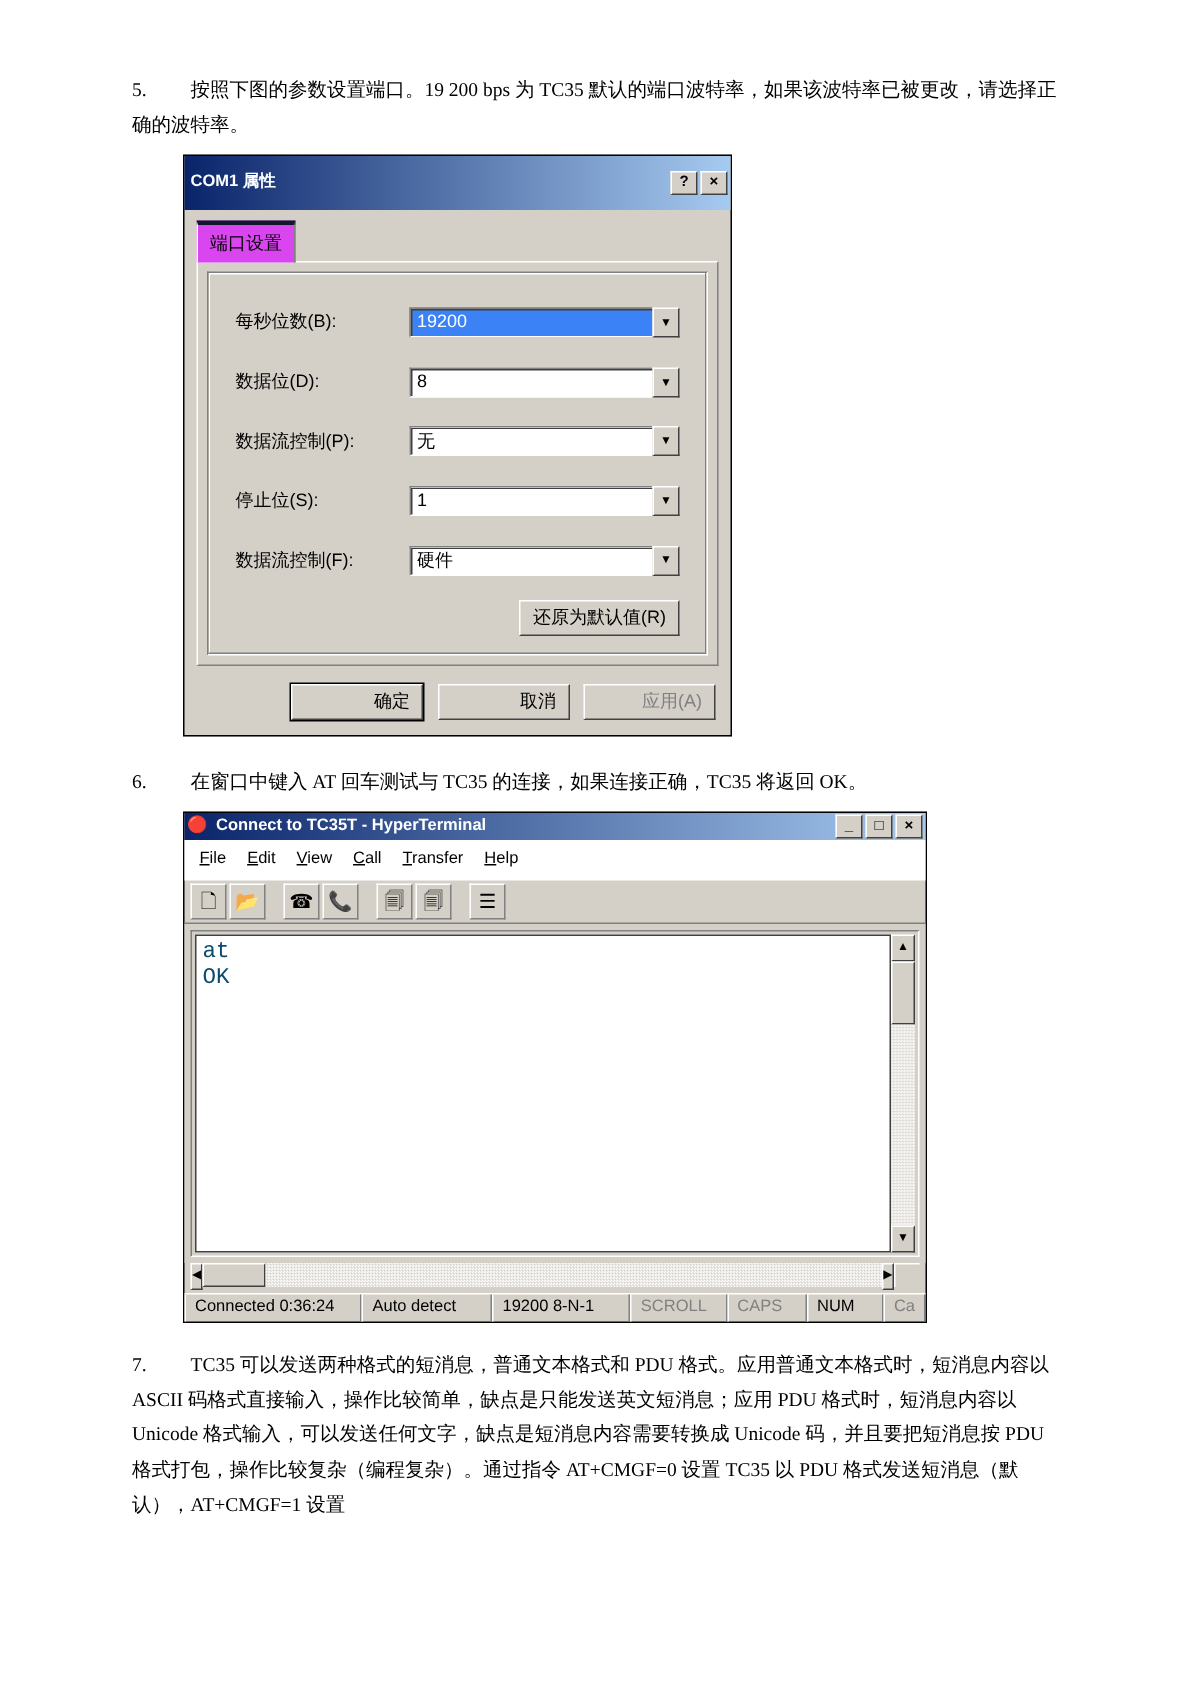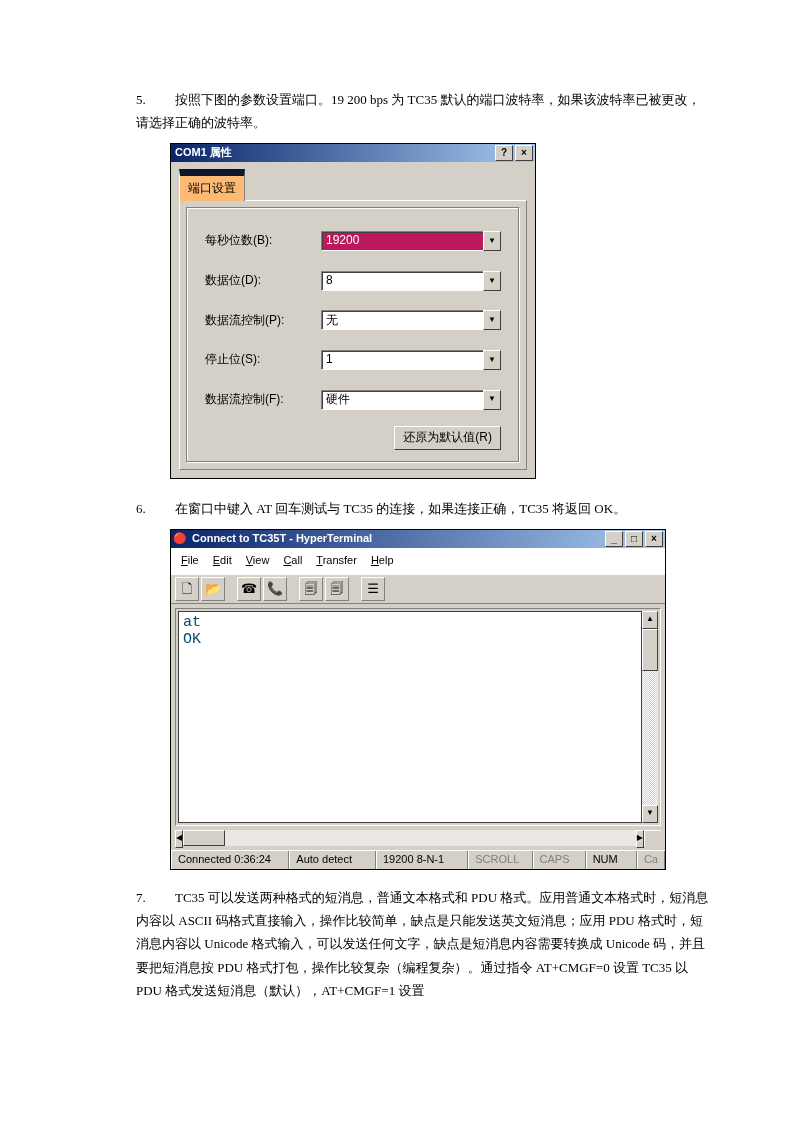--- a/index.html
+++ b/index.html
@@ -5,23 +5,22 @@
   body {
     margin: 0;
     padding: 0;
     background: #fff;
     font-family: "Songti SC", SimSun, serif;
     font-size: 13px;
     color: #000;
     width: 800px;
   }
   .page {
-    padding: 88px 88px 40px 88px;
+    padding: 48px 88px 40px 88px;
     line-height: 1.8;
-    margin-left: 48px;
   }
   .para {
     margin: 0 0 8px 0;
     text-align: left;
   }
   .indent-num {
     display: inline-block;
     width: 1.8em;
   }
   .gap {
@@ -32,21 +31,21 @@
   
   .dlg1 {
     width: 364px;
     margin: 4px 0 18px 34px;
     background: #d4d0c8;
     border: 1px solid #000;
     font-family: Tahoma, "Songti SC", SimSun, sans-serif;
     font-size: 12px;
   }
   .titlebar {
-    height: 18px;
+    height: 36px;
     background: linear-gradient(to right, #0a246a, #a6caf0);
     color: #fff;
     display: flex;
     align-items: center;
     padding: 0 2px;
   }
   .titlebar .title-text {
     flex: 1;
     font-weight: bold;
     font-size: 11px;
@@ -68,22 +67,22 @@
     font-weight: bold;
     font-size: 10px;
     line-height: 1;
   }
   .tabstrip {
     padding: 6px 8px 0 8px;
   }
   .tab {
     display: inline-block;
     padding: 2px 8px;
-    background: #fdba74;
-    border-top: 7px solid #0f172a;
+    background: #d946ef;
+    border-top: 3px solid #0f172a;
     border-left: 1px solid #fff;
     border-right: 1px solid #808080;
     position: relative;
     top: 1px;
     font-size: 12px;
   }
   .tab-body {
     margin: 0 8px 8px 8px;
     border-top: 1px solid #fff;
     border-left: 1px solid #fff;
@@ -122,21 +121,21 @@
     border-right: none;
     border-bottom: 1px solid #fff;
     box-shadow: inset 1px 1px 0 #404040;
     background: #fff;
     padding: 0 4px;
     display: flex;
     align-items: center;
     font-size: 12px;
   }
   .combo-input.selected {
-    background: #be185d;
+    background: #3b82f6;
     color: #fff;
   }
   .combo-btn {
     width: 16px;
     background: #d4d0c8;
     border-top: 1px solid #fff;
     border-left: 1px solid #fff;
     border-right: 1px solid #404040;
     border-bottom: 1px solid #404040;
     display: flex;
@@ -369,20 +368,25 @@
           <div class="combo">
             <div class="combo-input">硬件</div>
             <div class="combo-btn">▼</div>
           </div>
         </div>
         <div class="restore-row">
           <span class="btn">还原为默认值(R)</span>
         </div>
       </div>
     </div>
+    <div class="dlg-btn-row">
+      <span class="btn default">确定</span>
+      <span class="btn">取消</span>
+      <span class="btn disabled">应用(A)</span>
+    </div>
   </div>
 
   <p class="para">
     <span class="indent-num">6.</span><span class="gap"></span><span>在窗口中键入 AT 回车测试与 TC35 的连接，如果连接正确，TC35 将返回 OK。</span>
   </p>
 
   <div class="win2">
     <div class="titlebar">
       <span class="title-icon">🔴</span>
       <span class="title-text">Connect to TC35T - HyperTerminal</span>

